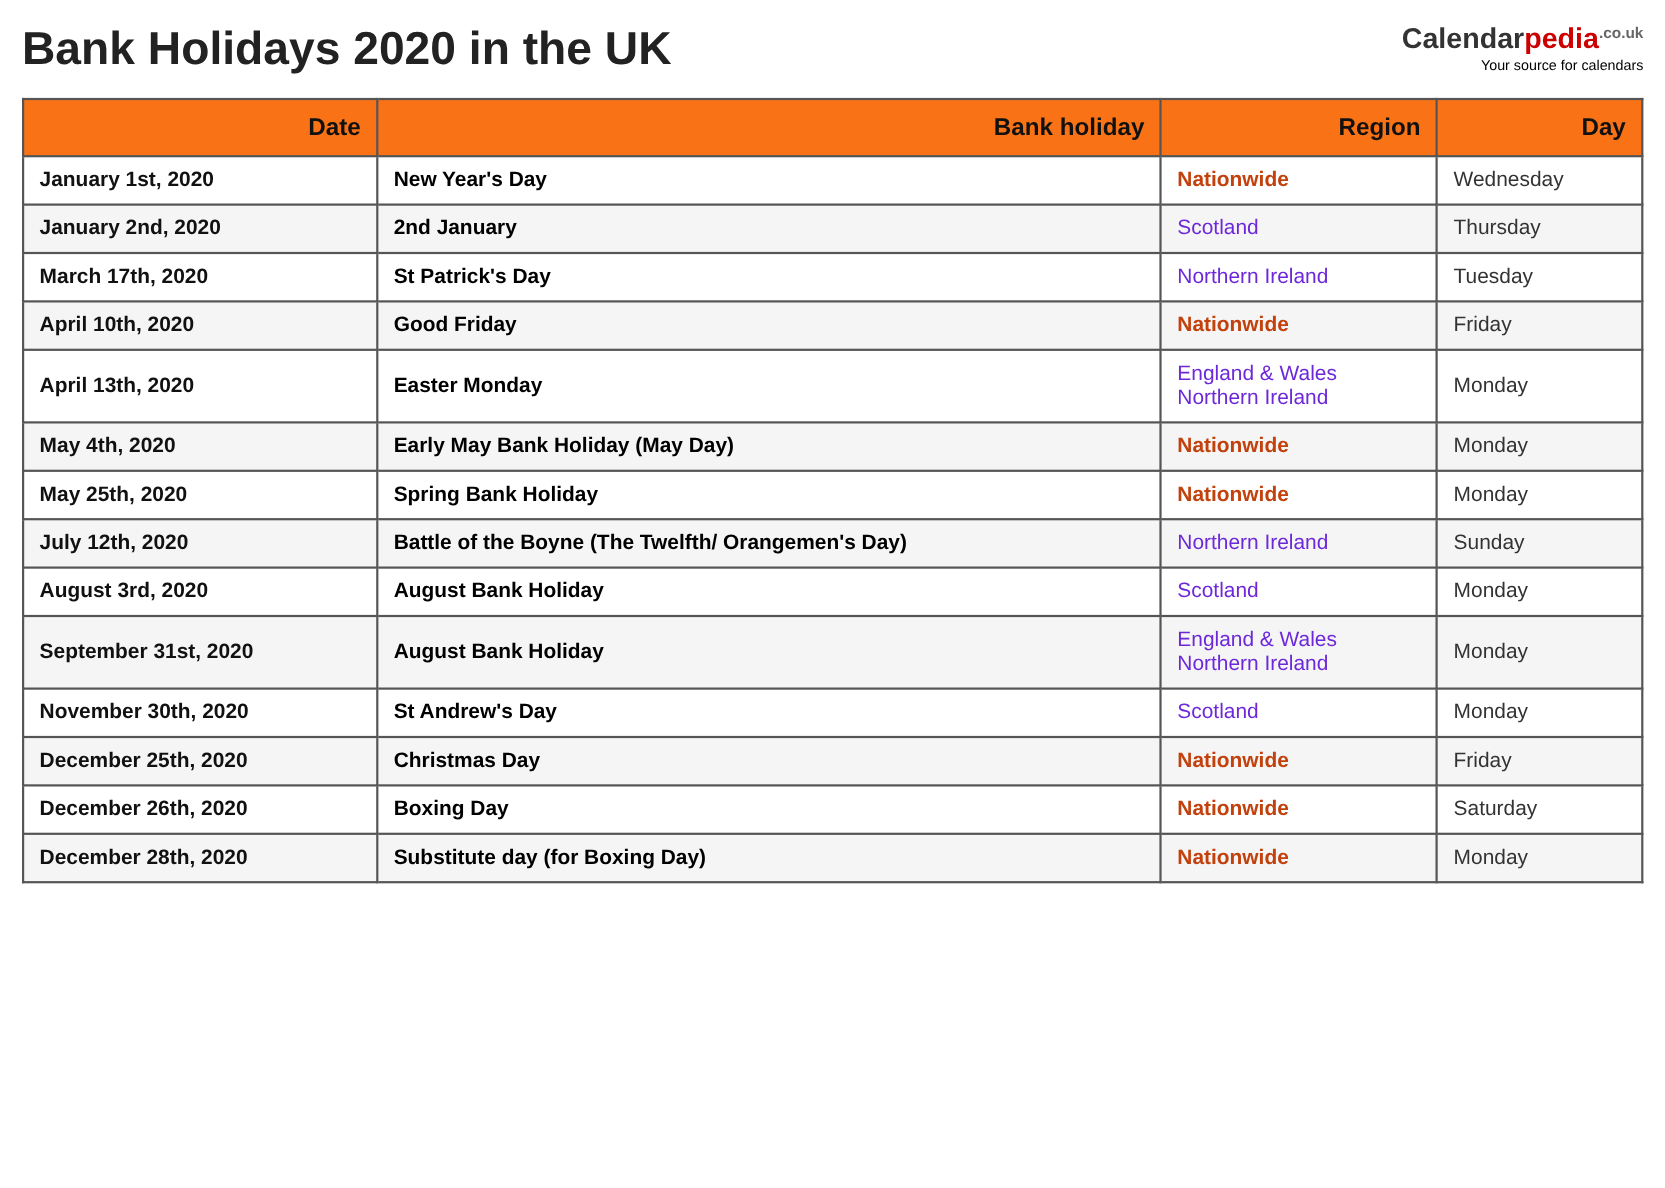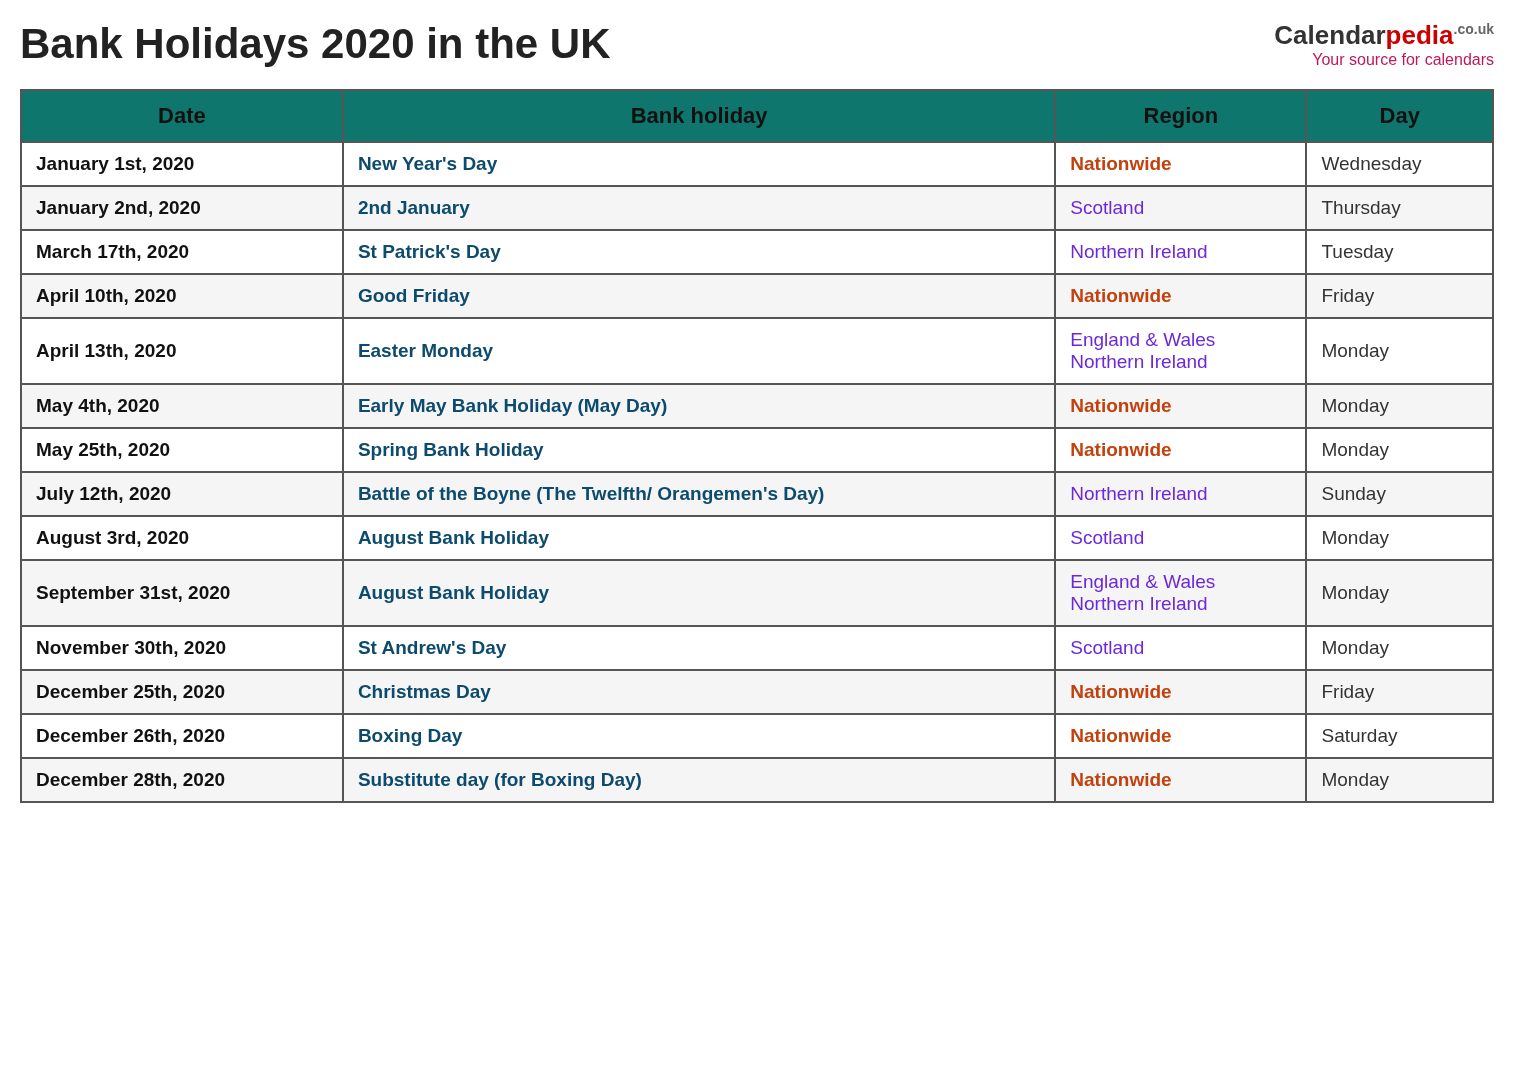--- a/index.html
+++ b/index.html
@@ -27,51 +27,51 @@
     }
     .logo-main {
       font-size: 26px;
       font-weight: bold;
       color: #333;
     }
     .logo-main span.pedia {
       color: #cc0000;
     }
     .logo-sub {
-      font-size: 16px;
-      color: #be185d;
+      font-size: 13px;
+      color: #000000;
     }
     table {
       width: 100%;
       border-collapse: collapse;
       border: 2px solid #555;
     }
     th {
-      background: #0f766e;
+      background: #f97316;
       border: 2px solid #555;
       padding: 12px 14px;
       font-size: 22px;
       font-weight: bold;
       color: #111;
-      text-align: center;
+      text-align: right;
     }
     td {
       border: 2px solid #555;
       padding: 10px 14px;
       font-size: 19px;
       vertical-align: middle;
     }
     .date-cell {
       font-weight: bold;
       color: #111;
       white-space: nowrap;
     }
     .holiday-cell {
       font-weight: bold;
-      color: #0c4a6e;
+      color: #000000;
     }
     .region-nationwide {
       font-weight: bold;
       color: #c2410c;
     }
     .region-other {
       color: #6d28d9;
     }
     .day-cell {
       color: #333;

